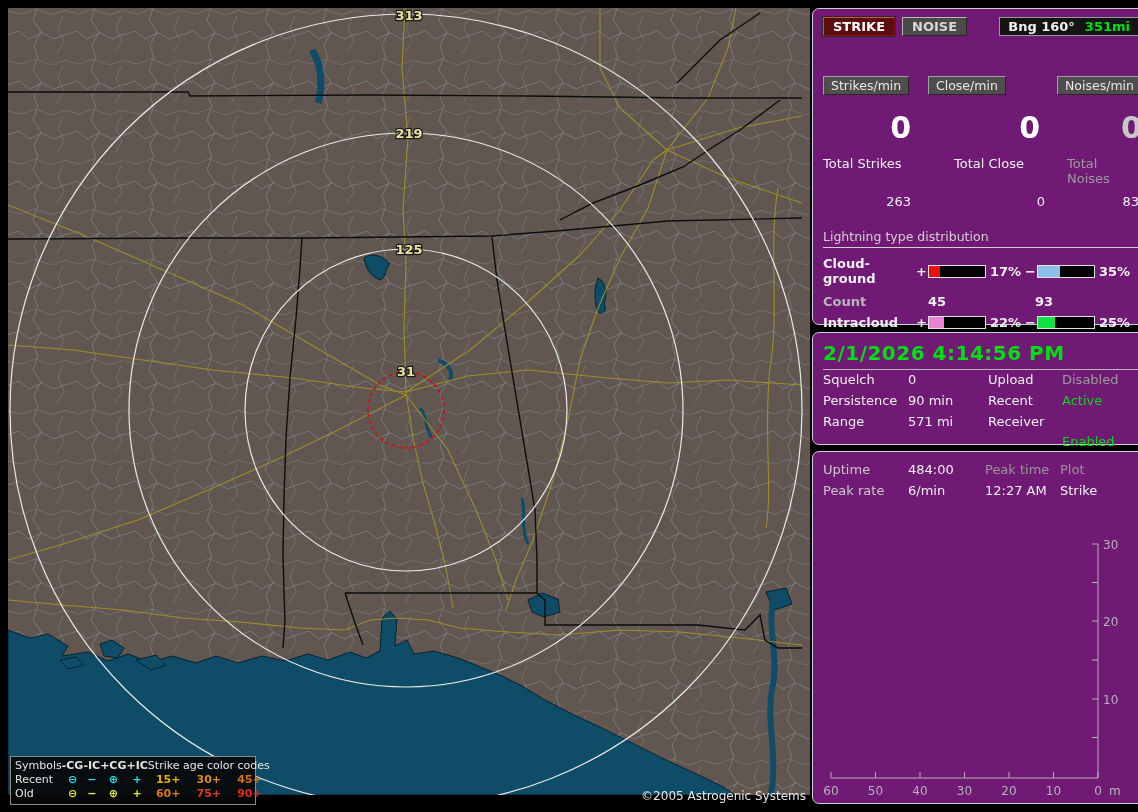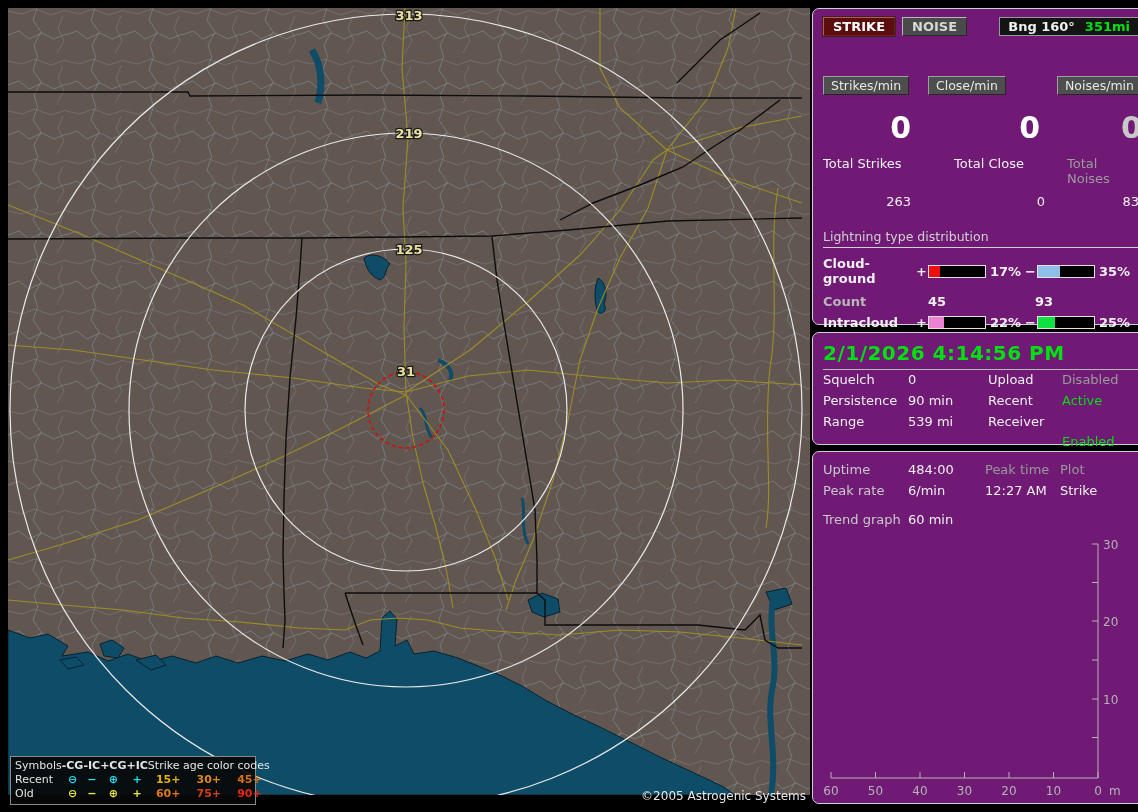--- a/index.html
+++ b/index.html
@@ -239,43 +239,39 @@
     <div>0</div>
     <div>Upload</div>
     <div style="color: rgb(155, 155, 155);">Disabled</div>
 
     <div>Persistence</div>
     <div>90 min</div>
     <div>Recent</div>
     <div style="color: rgb(0, 221, 16);">Active</div>
 
     <div>Range</div>
-    <div>539 mi</div>
+    <div>571 mi</div>
     <div>Receiver</div>
     <div style="color: rgb(0, 221, 16); margin-top: 20px;">Enabled</div>
   </div>
 </div>
 
 <div class="panel" id="panel3">
   <div class="grid4b">
     <div class="ltgray">Uptime</div>
     <div>484:00</div>
     <div class="gray">Peak time</div>
     <div class="gray">Plot</div>
 
     <div class="ltgray">Peak rate</div>
     <div>6/min</div>
     <div>12:27 AM</div>
     <div>Strike</div>
   </div>
 
-  <div class="trend-row">
-    <div class="ltgray">Trend graph</div>
-    <div>60 min</div>
-  </div>
 
   <svg class="graph" width="300" height="262" viewBox="0 0 300 262">
     <g stroke="#B4B4B4" stroke-width="1" fill="none">
       <line x1="277" y1="8" x2="277" y2="242"></line>
       <line x1="10" y1="242" x2="277" y2="242"></line>
       <line x1="271" y1="8" x2="277" y2="8"></line>
         <line x1="271" y1="46.5" x2="277" y2="46.5"></line>
       <line x1="271" y1="85" x2="277" y2="85"></line>
         <line x1="271" y1="124" x2="277" y2="124"></line>
       <line x1="271" y1="163" x2="277" y2="163"></line>

